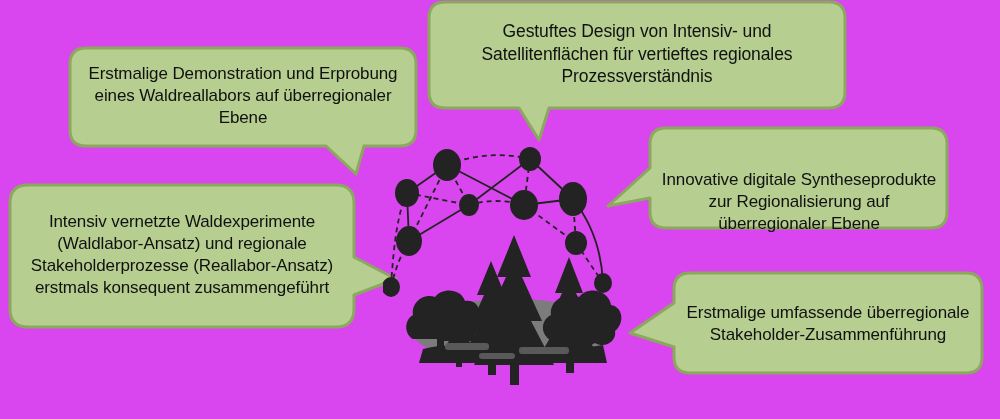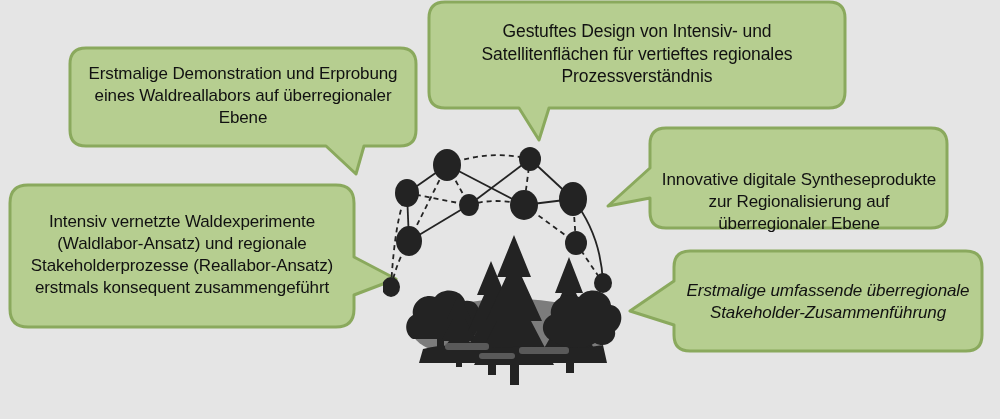--- a/index.html
+++ b/index.html
@@ -14,21 +14,21 @@
     position: relative;
     overflow: hidden;
     font-family: "Liberation Sans", "DejaVu Sans", sans-serif;
   }
   #stage {
     position: absolute;
     left: 0;
     top: 0;
     width: 1000px;
     height: 419px;
-    background: #e5e5e5;
+    background: #d946ef;
   }
   
   .bubble {
     position: absolute;
   }
   .bubble svg {
     position: absolute;
     left: 0;
     top: 0;
     overflow: visible;
@@ -52,21 +52,21 @@
 
   #bubble-top-left        { left: 68px;  top: 46px;  width: 350px; height: 130px; padding-left: 8px; }
   #bubble-top-left .bubble-text     { left: 10px; top: 1px; width: 330px; height: 98px; font-size: 17px; }
 
   #bubble-left            { left: 8px;   top: 183px; width: 390px; height: 150px; }
   #bubble-left .bubble-text         { left: 14px; top: 2px; width: 320px; height: 140px; font-size: 17px; }
 
   #bubble-right-upper     { left: 606px; top: 126px; width: 345px; height: 105px; }
   #bubble-right-upper .bubble-text  { left: 48px; top: 0px;  width: 290px; height: 104px; font-size: 17px; margin-top: 24px; }
 
-  #bubble-right-lower     { left: 628px; top: 249px; width: 358px; height: 107px; font-style: italic; }
+  #bubble-right-lower     { left: 628px; top: 271px; width: 358px; height: 107px; }
   #bubble-right-lower .bubble-text  { left: 50px; top: 0px;  width: 300px; height: 106px; font-size: 17px; }
 
   
   #logo {
     position: absolute;
     left: 383px;
     top: 143px;
     width: 258px;
     height: 276px;
   }

